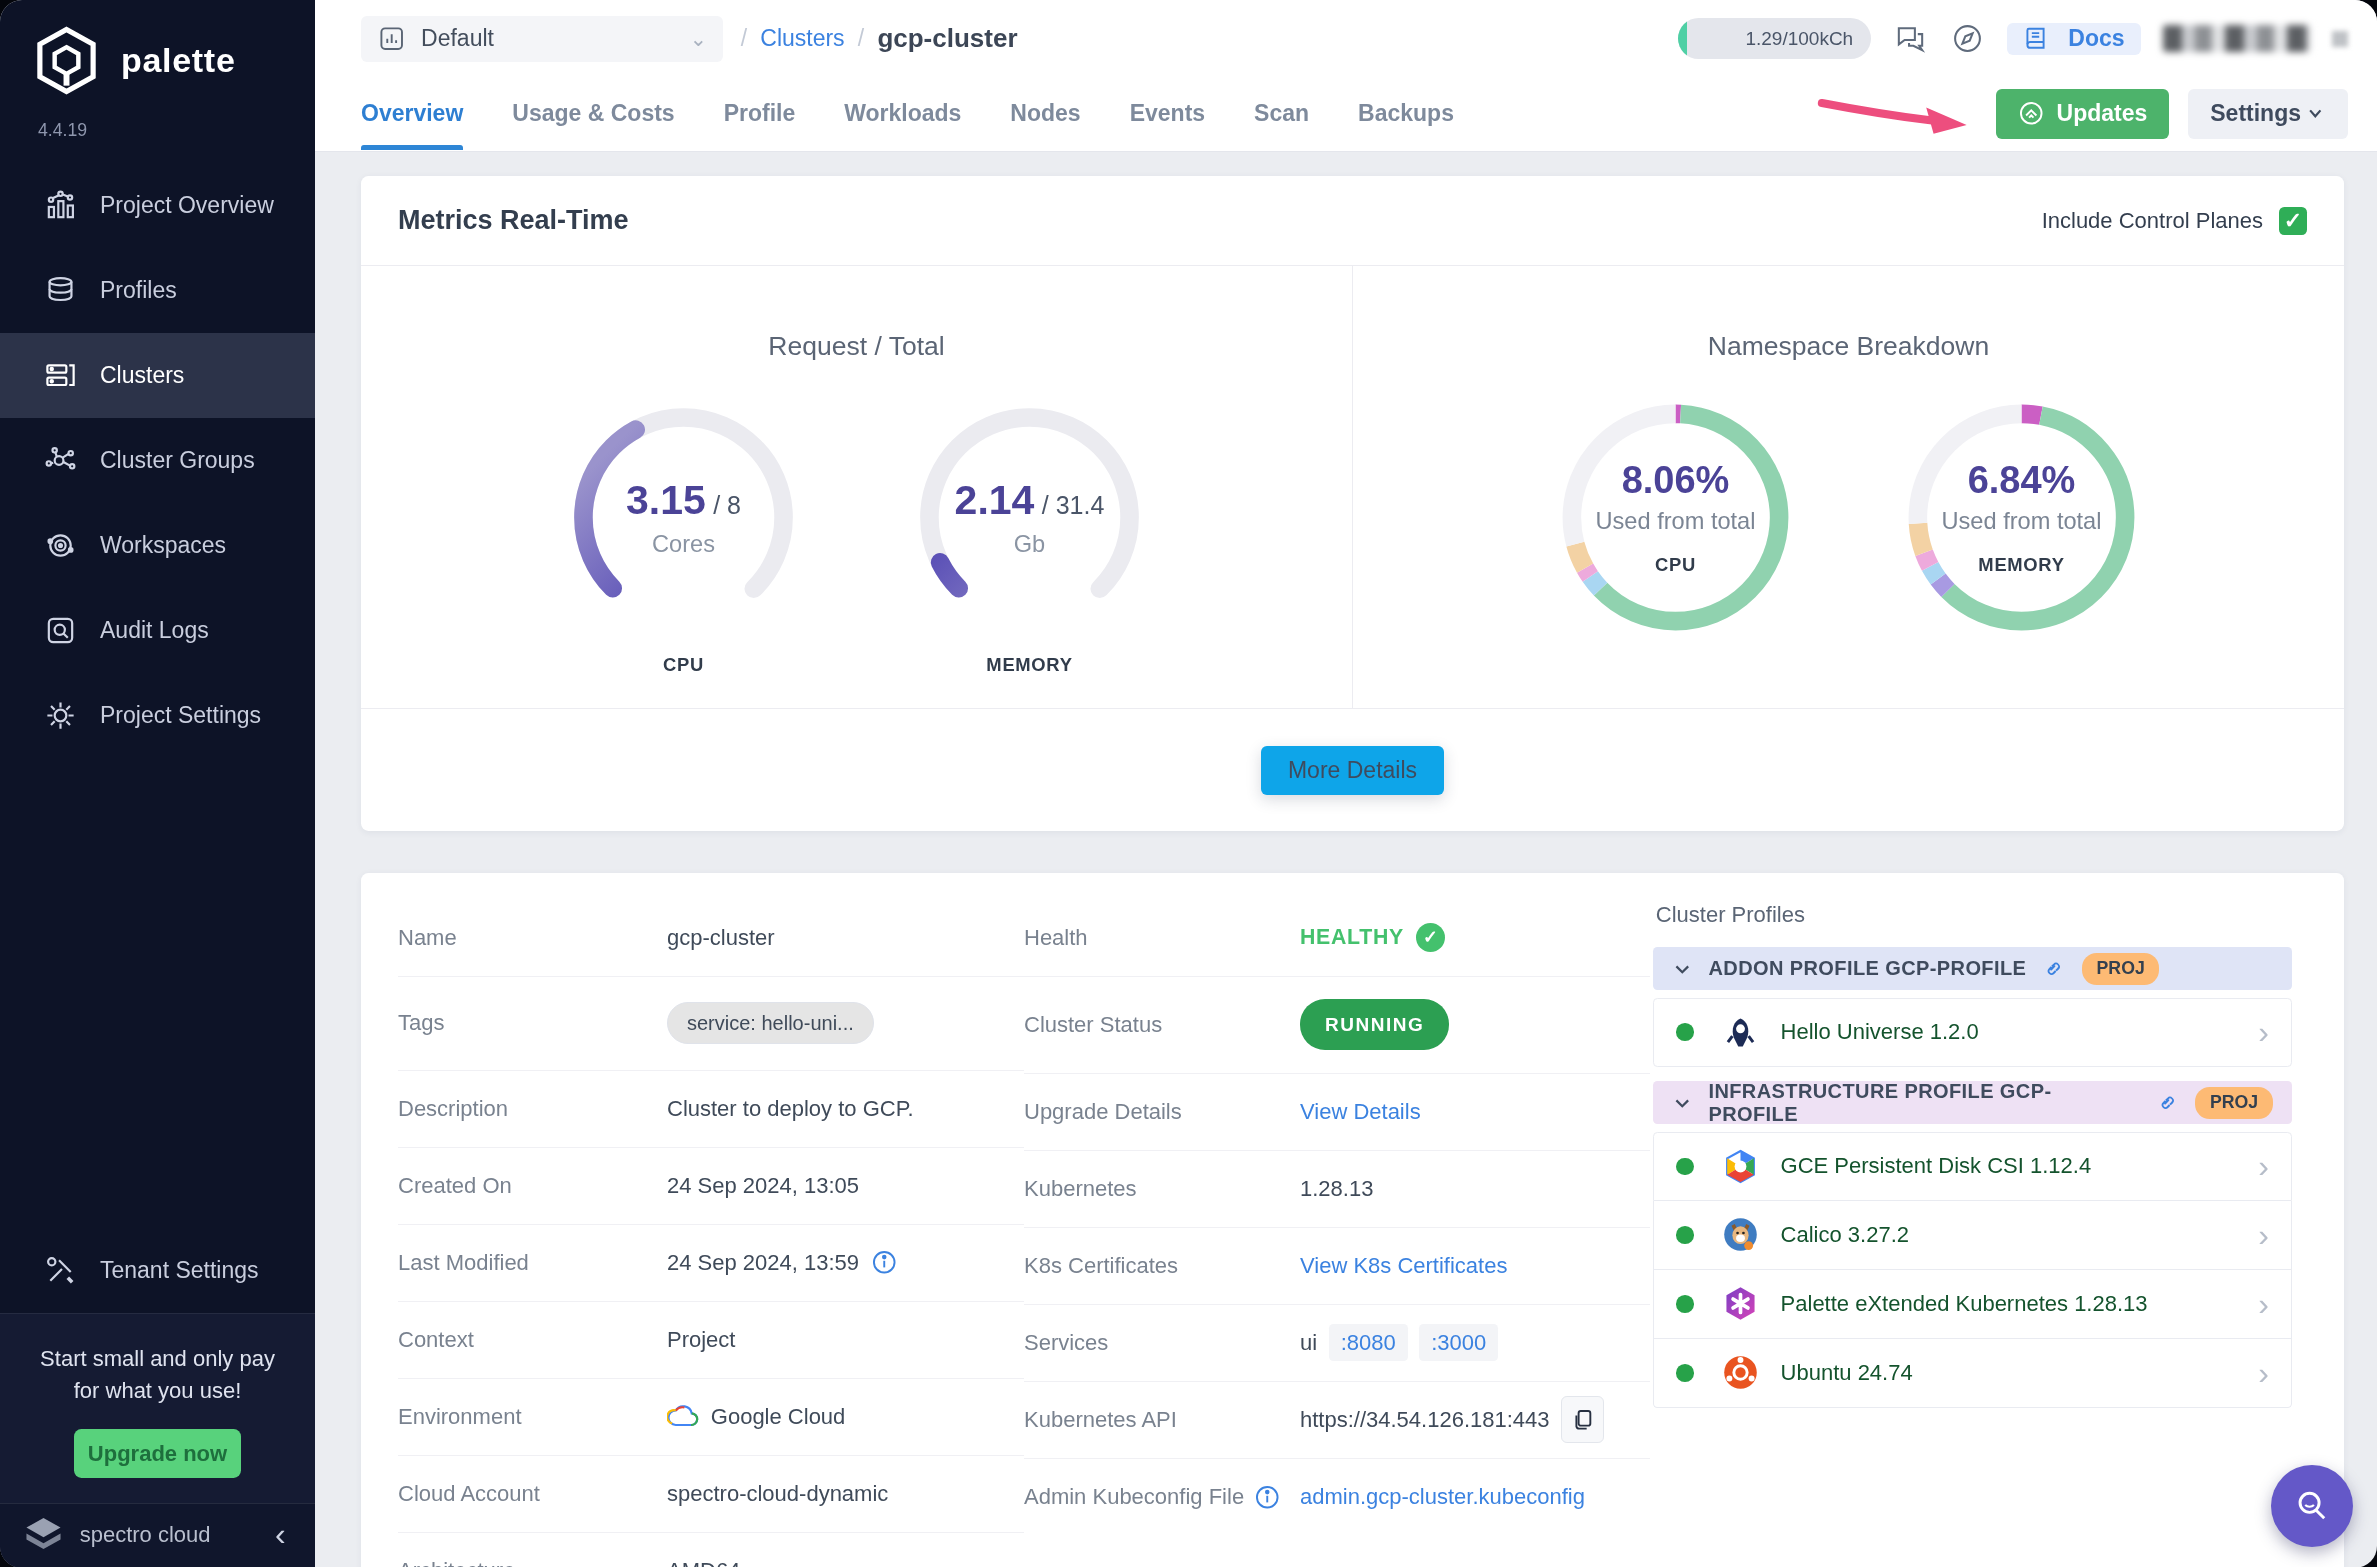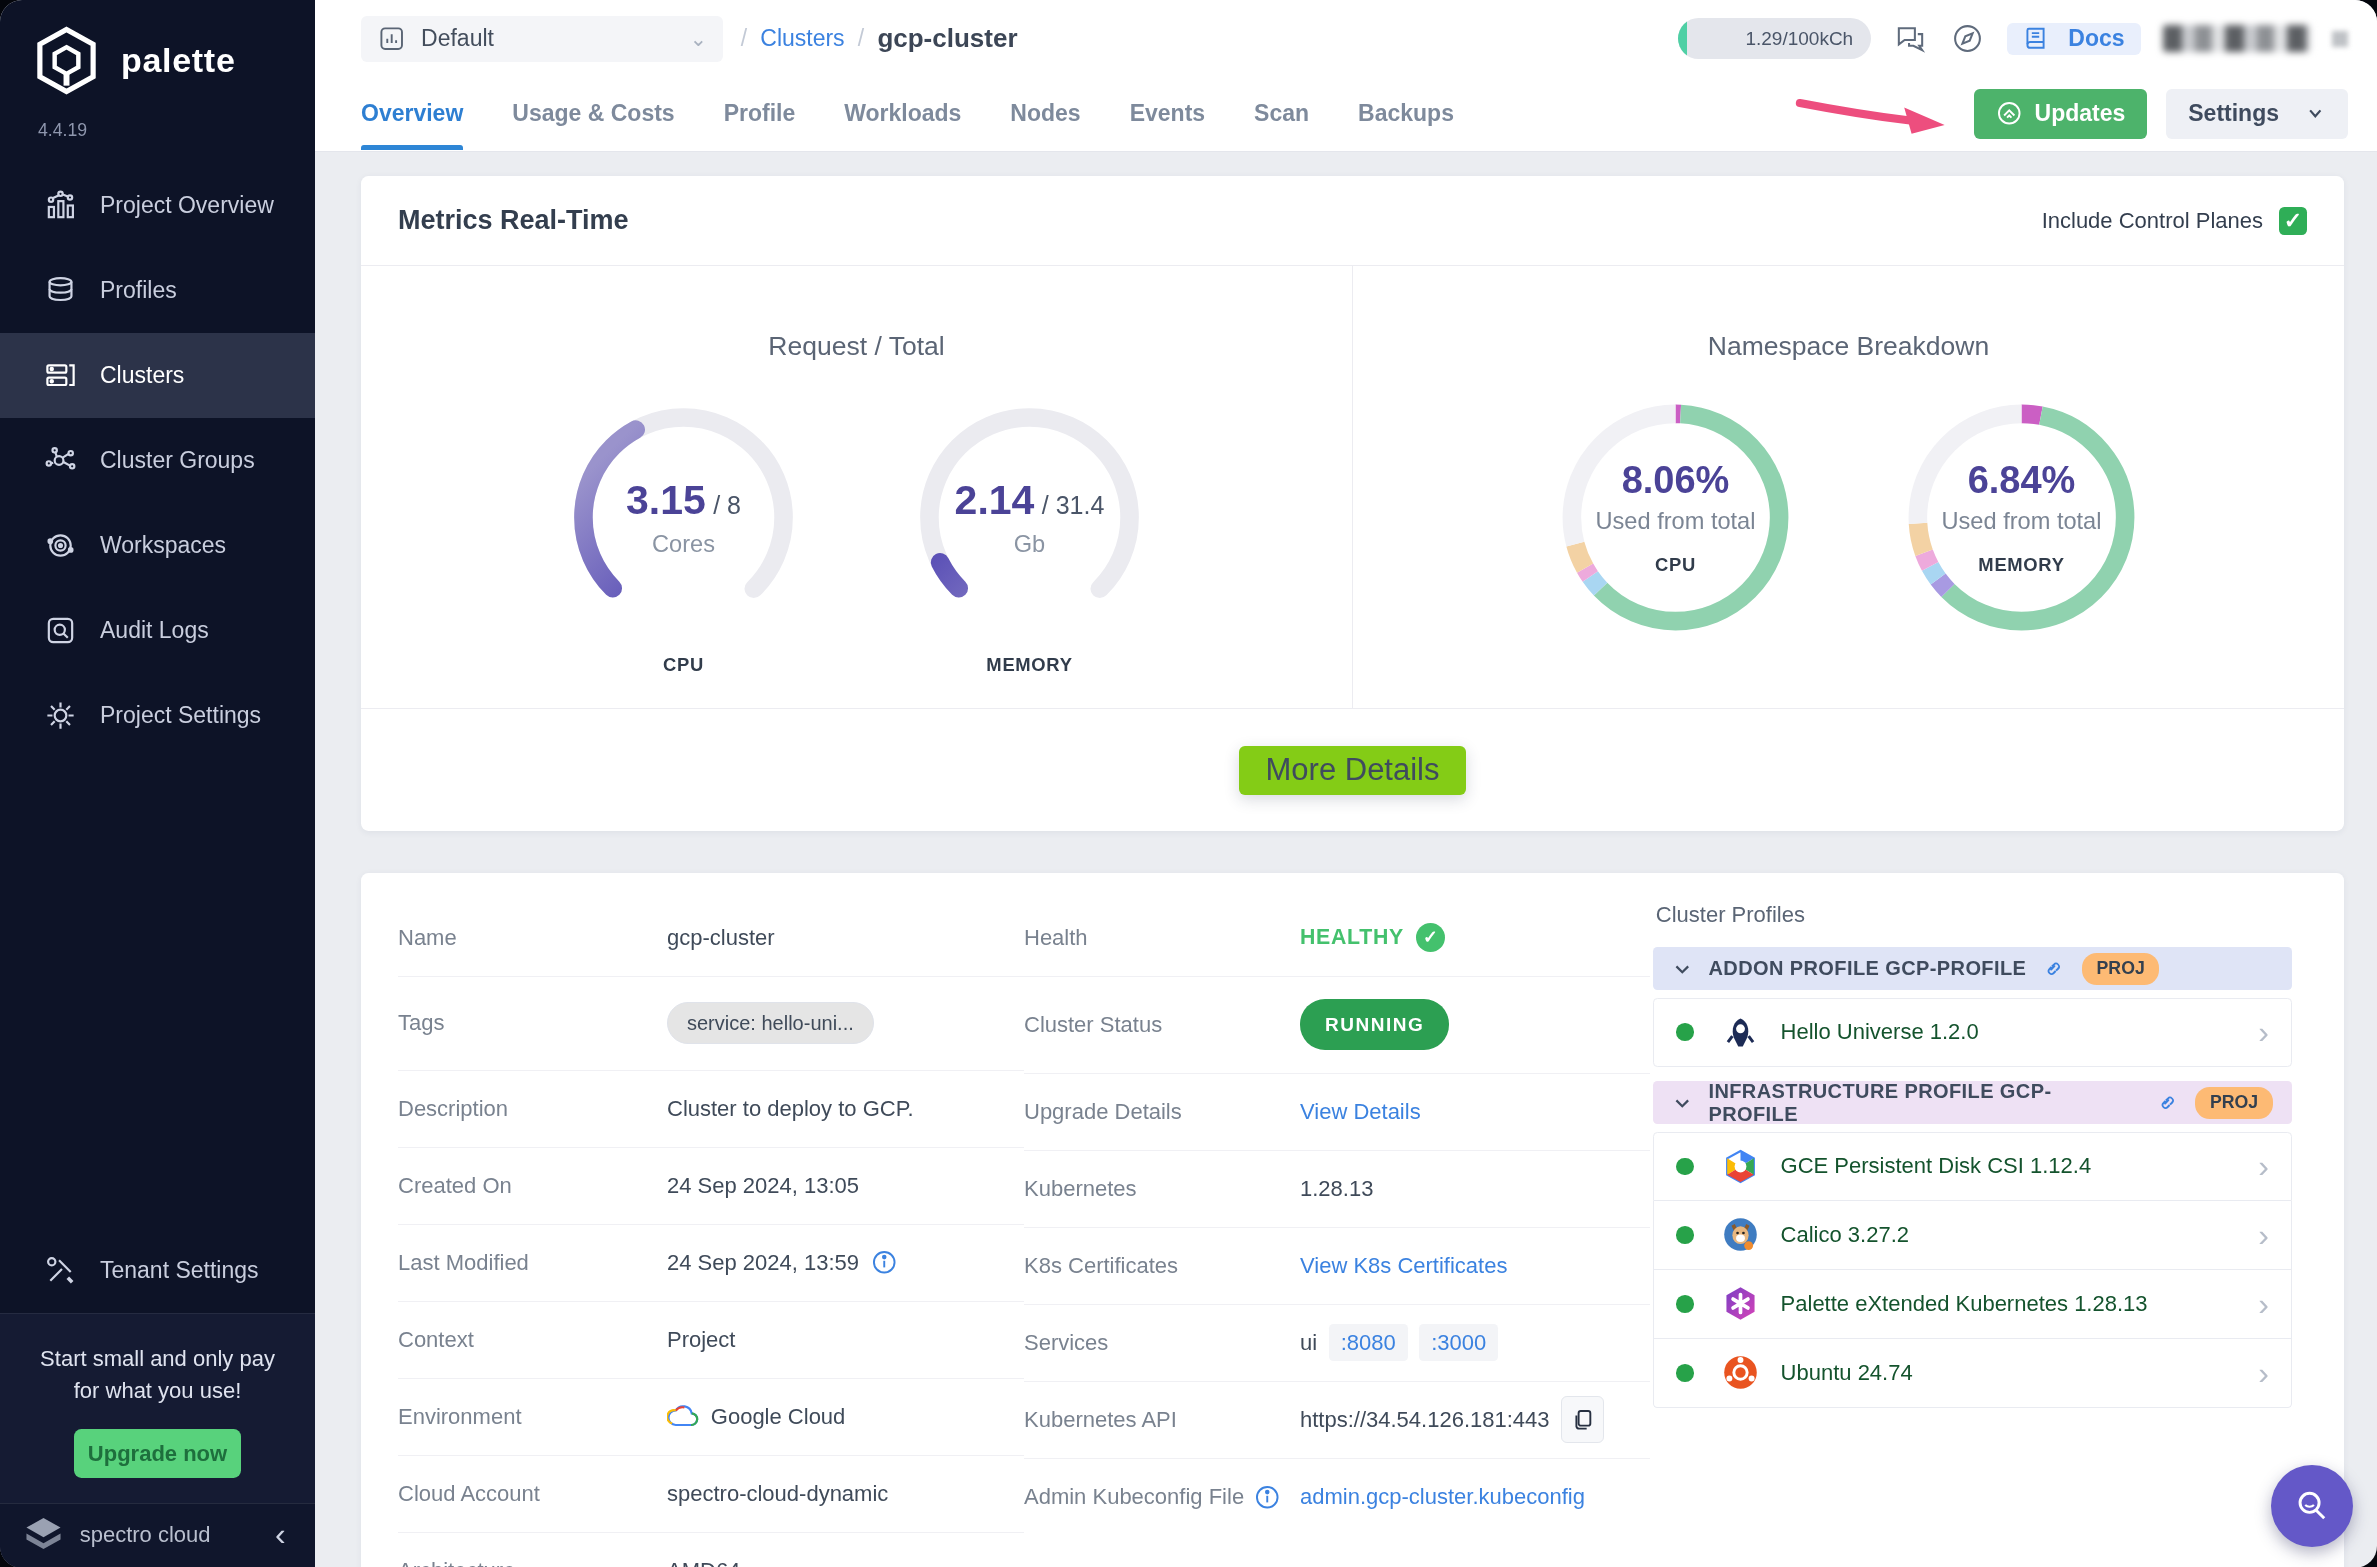--- a/index.html
+++ b/index.html
@@ -60,21 +60,21 @@
   .tabs { display:flex; gap:49px; }
   .tab { font-size:23px; font-weight:bold; color:#7e8a9c; cursor:pointer; position:relative;
          height:73px; display:flex; align-items:center; }
   .tab.active { color:#2e7fd2; }
   .tab.active::after { content:''; position:absolute; left:0; right:0; bottom:0; height:5.2px;
                        background:#2e86d6; border-radius:2.9px 2.9px 0 0; }
   .tb2-right { margin-left:auto; display:flex; align-items:center; gap:19px; }
   .updates-btn { display:flex; align-items:center; gap:11.8px; background:#4db36b; color:#fff;
                  border:none; border-radius:5.9px; height:50px; padding:0 22px; font-size:23px;
                  font-weight:bold; cursor:pointer; font-family:inherit; }
-  .settings-btn { display:flex; align-items:center; gap:26px; background:#eef0f5; color:#3f4b5e;
+  .settings-btn { display:flex; align-items:center; gap:4px; background:#eef0f5; color:#3f4b5e;
                   border:none; border-radius:5.9px; height:50px; padding:0 22px; font-size:23px;
                   font-weight:bold; cursor:pointer; font-family:inherit; }
 
   
   .content { padding:24px 33px 0 46px; overflow:hidden; }
   .card { background:#fff; border-radius:7.4px; box-shadow:0 1.5px 5.9px rgba(40,50,80,.06); }
   .metrics-card { height:655px; display:flex; flex-direction:column; }
   .m-head { display:flex; align-items:center; height:90px; padding:0 37px;
             border-bottom:1.5px solid #ececf1; }
   .m-title { font-size:27px; font-weight:bold; color:#333e4e; }
@@ -96,22 +96,22 @@
   .g-value { display:flex; align-items:baseline; gap:7.4px; }
   .g-big { font-size:41px; font-weight:bold; color:#4b4397; }
   .g-total { font-size:25px; color:#4a5568; }
   .g-unit { font-size:23.6px; color:#8a94a3; margin-top:7.4px; }
   .g-metric { position:absolute; bottom:0; width:100%; text-align:center; font-size:18.4px;
               font-weight:bold; color:#313c4b; letter-spacing:0.7px; }
   .d-pct { font-size:38px; font-weight:bold; color:#4b4397; }
   .d-sub { font-size:23.6px; color:#7b8594; margin-top:5.9px; }
   .d-metric { font-size:18.4px; font-weight:bold; color:#313c4b; margin-top:19px; letter-spacing:0.7px; }
   .m-foot { flex:1; display:flex; align-items:center; justify-content:center; }
-  .more-btn { background:#84cc16; border:none; border-radius:5.9px; box-shadow:0 4.4px 14.7px rgba(40,50,80,.18);
-              height:49px; padding:0 26.5px; font-size:31px; color:#3f4b5e; cursor:pointer;
+  .more-btn { background:#0ea5e9; border:none; border-radius:5.9px; box-shadow:0 4.4px 14.7px rgba(40,50,80,.18);
+              height:49px; padding:0 26.5px; font-size:23px; color:#3f4b5e; cursor:pointer;
               font-family:inherit; }
 
   
   .details-card { margin-top:42px; height:736px; display:flex; padding:26.5px 37px 0 37px; }
   .col-left { width:626px; flex:0 0 626px; }
   .col-mid { width:626px; flex:0 0 626px; }
   .col-right { flex:1; padding-left:2.9px; }
   .d-row { display:flex; align-items:center; min-height:77px; border-bottom:1.5px solid #f0f0f4;
            padding-right:29.4px; }
   .d-row:last-child { border-bottom:none; }

